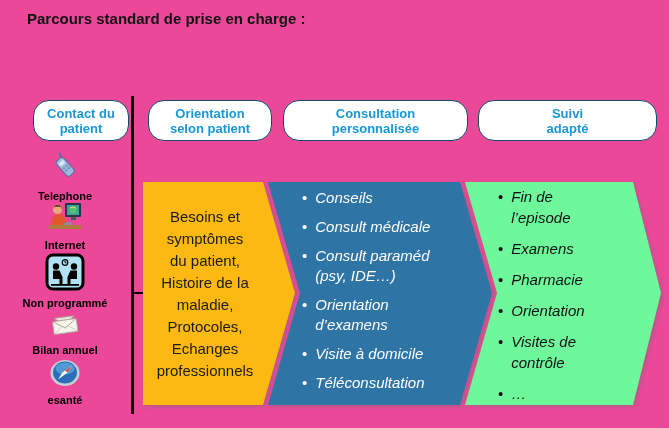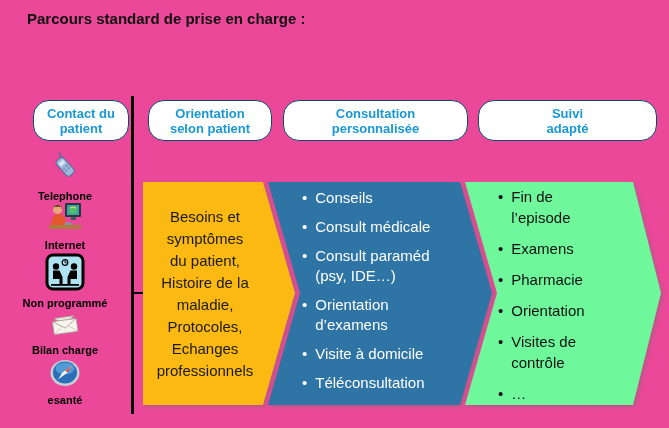--- a/index.html
+++ b/index.html
@@ -35,21 +35,21 @@
 
   
   .stage-text{position:absolute;font-size:15px;}
   .orientation-text{left:146px;top:206px;width:118px;text-align:center;color:#1a1a1a;
         line-height:22px;white-space:pre-line;}
   .consult-list{left:302px;top:188px;width:162px;color:#fff;line-height:20px;}
   .consult-list .bullet-item{margin-bottom:9px;}
   .suivi-list{left:498px;top:186px;width:130px;color:#111;line-height:21px;}
   .suivi-list .bullet-item{margin-bottom:10px;}
   .bullet-item{display:flex;gap:8px;}
-  .item-text{white-space:pre-line;}
+  .item-text{white-space:pre-line;font-style:italic;}
 </style>
 </head>
 <body>
 
 <div class="canvas">
 
   <div class="page-title">Parcours standard de prise en charge :</div>
 
   <div class="hbox hbox1">Contact du
 patient</div>
@@ -119,21 +119,21 @@
     <span>
       <svg width="32" height="26" viewBox="0 0 32 26">
         <g transform="rotate(-8 16 13)">
           <path d="M6 5 h20 l-10 8 z" fill="#EDE8DE" stroke="#A9A29A" stroke-width="0.8"></path>
           <rect x="4" y="8" width="24" height="13" rx="1.5" fill="#F7F4EE" stroke="#A9A29A" stroke-width="0.9"></rect>
           <path d="M4 8 L16 16 L28 8" fill="none" stroke="#A9A29A" stroke-width="0.9"></path>
           <path d="M4 21 L13 14 M28 21 L19 14" stroke="#C9C2B8" stroke-width="0.8"></path>
         </g>
       </svg>
     </span>
-    <span class="label">Bilan charge</span>
+    <span class="label">Bilan annuel</span>
   </div>
 
   <div class="channel ch5">
     <span>
       <svg width="32" height="31" viewBox="0 0 32 31">
         <ellipse cx="16" cy="16" rx="14.5" ry="13" fill="#C4CFD8"></ellipse>
         <ellipse cx="16" cy="15.5" rx="12" ry="11" fill="#2A6FB8"></ellipse>
         <ellipse cx="16" cy="11.5" rx="9.5" ry="6" fill="#5EA8E0" opacity="0.75"></ellipse>
         <path d="M9 22.5 L18.5 15.5 L23 8.5 L13.5 15.5 Z" fill="#FFFFFF"></path>
         <path d="M23 8.5 L18.5 15.5 L16 13.8 Z" fill="#D94F3A"></path>

